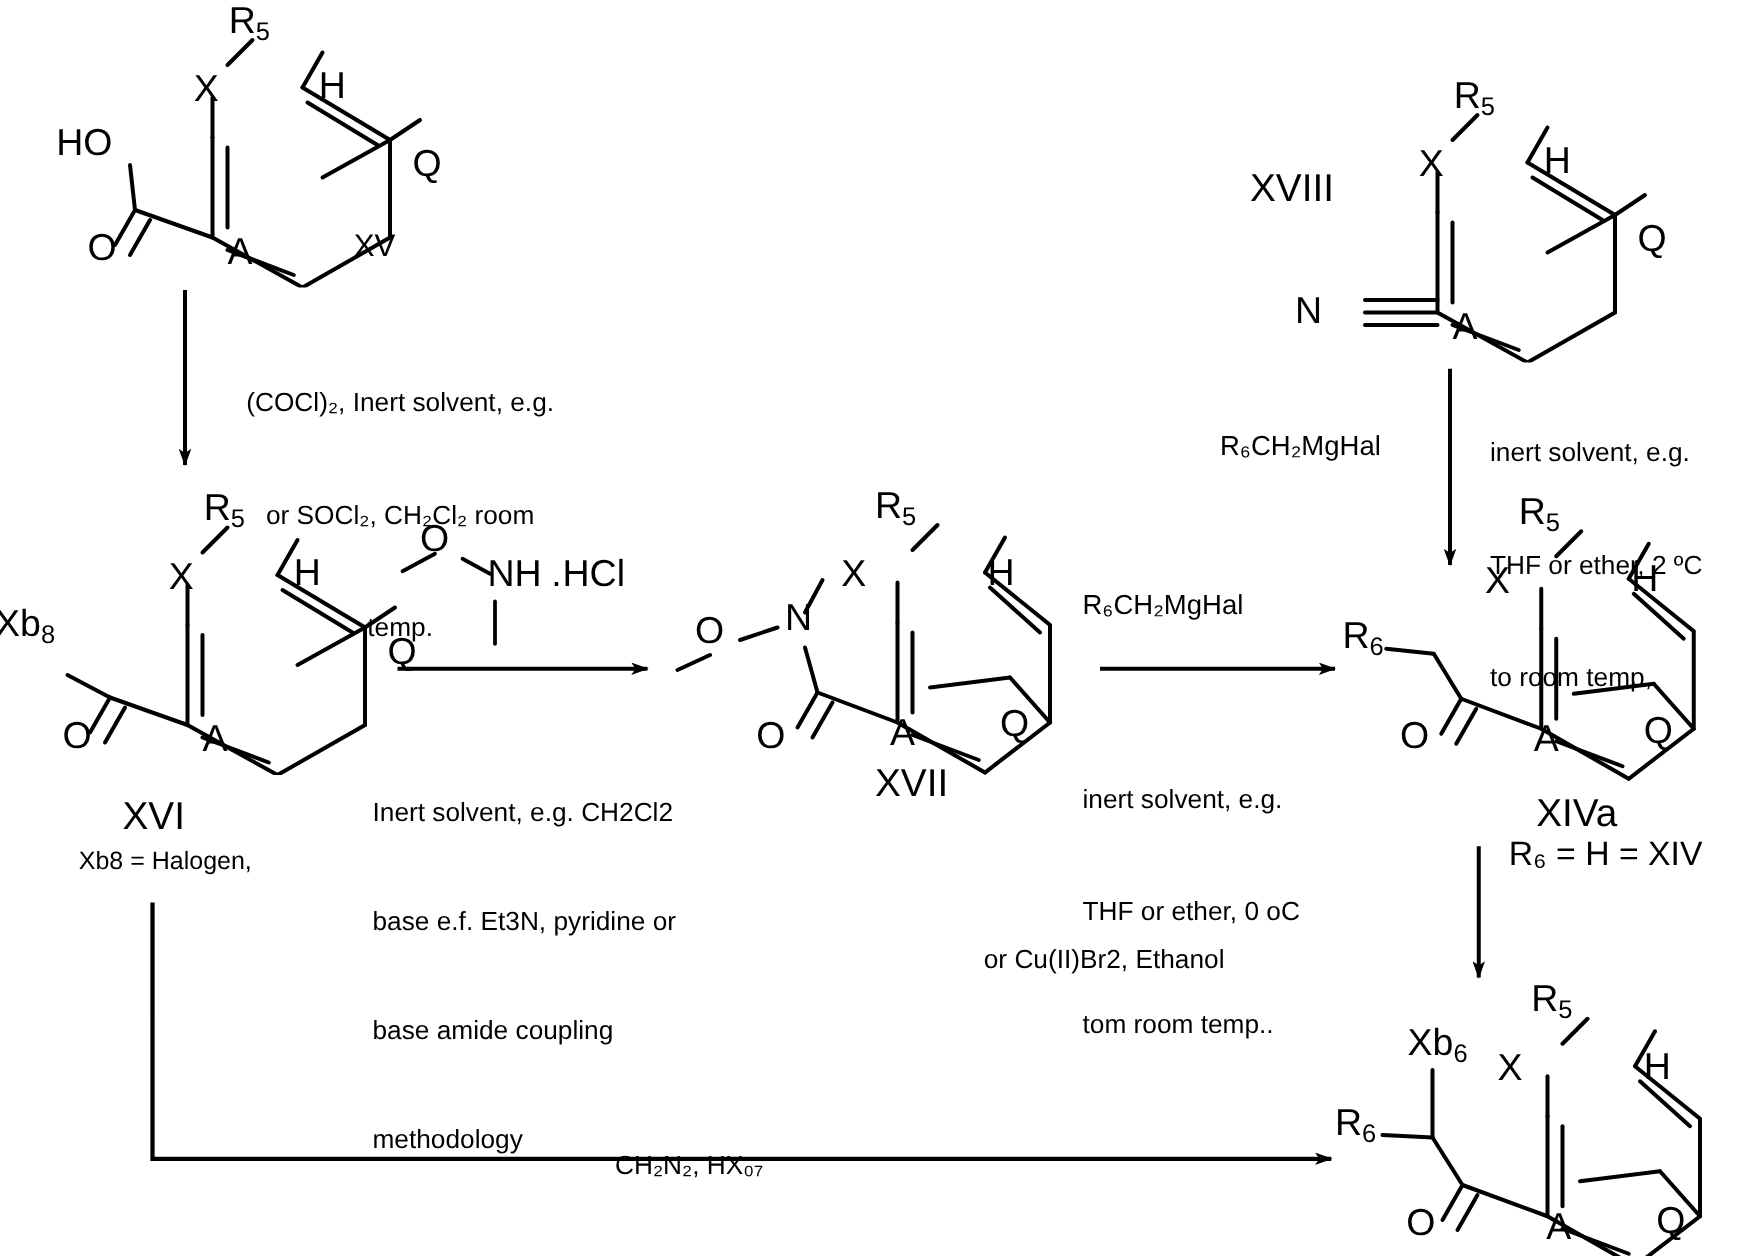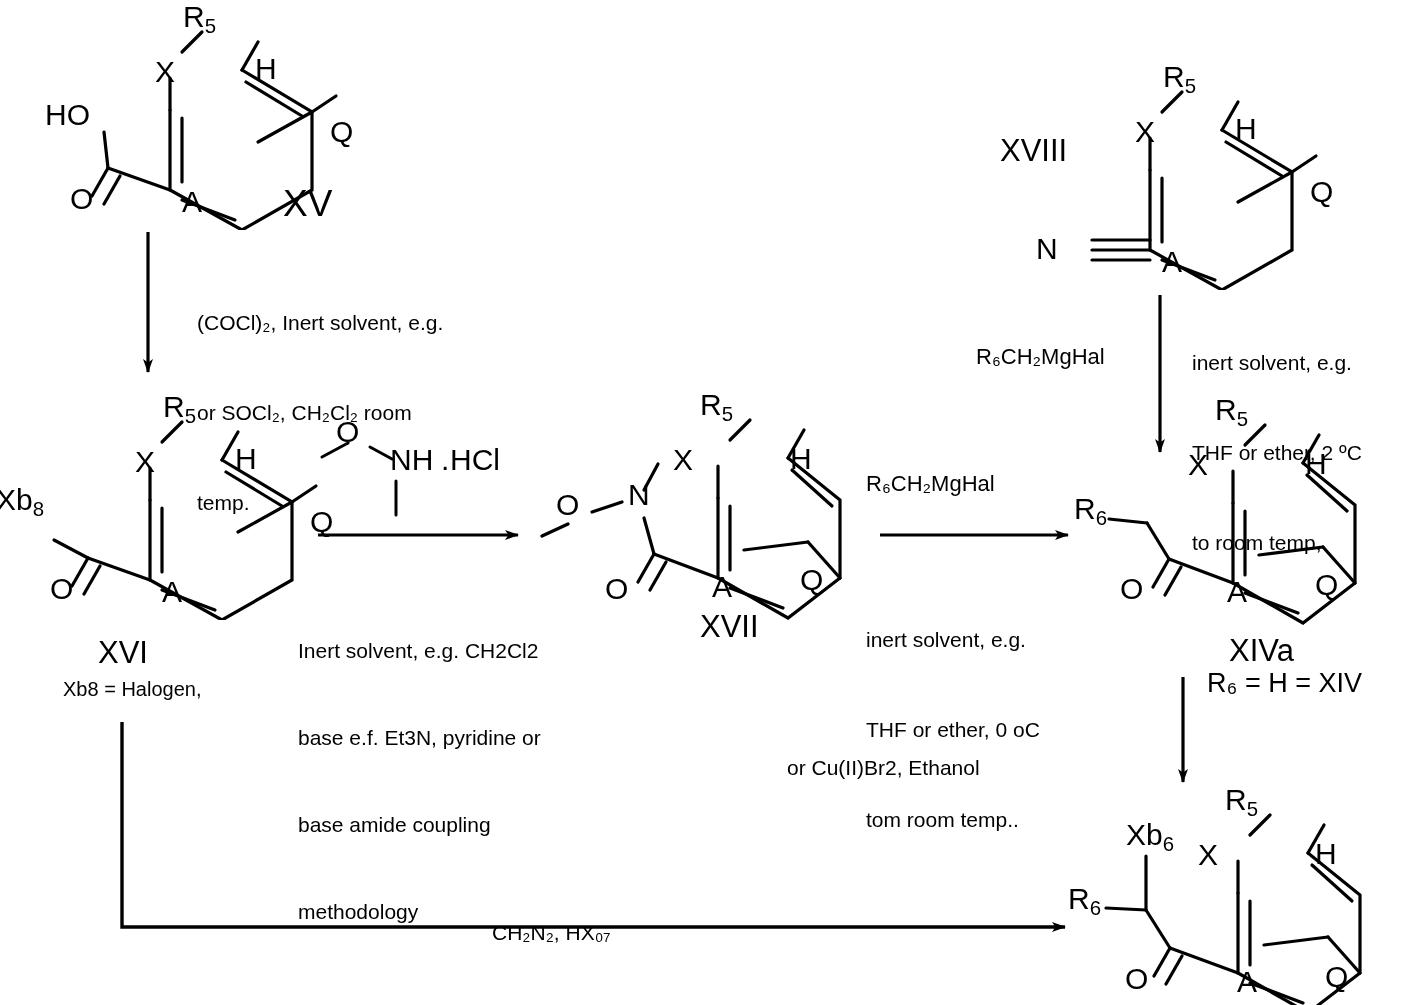--- a/index.html
+++ b/index.html
@@ -108,23 +108,23 @@
       <line x1="78" y1="168" x2="74" y2="132"></line>
     </g>
   </svg>
   <div class="label" style="left:45px; top:98px; font-size:30px;">HO</div>
   <div class="label" style="left:70px; top:182px; font-size:30px;">O</div>
   <div class="label" style="left:155px; top:55px; font-size:30px;">X</div>
   <div class="label" style="left:183px; top:0px; font-size:30px;">R<sub>5</sub></div>
   <div class="label" style="left:255px; top:52px; font-size:30px;">H</div>
   <div class="label" style="left:330px; top:115px; font-size:30px;">Q</div>
   <div class="label" style="left:182px; top:185px; font-size:30px;">A</div>
-  <div class="label" style="left:283px; top:183px; font-size:37px;">XV</div>
-
-  <div class="txtblock" style="left:197px; top:248px; line-height:30px;">
+  <div class="label" style="left:283px; top:183px; font-size:25px;">XV</div>
+
+  <div class="txtblock" style="left:197px; top:248px; line-height:30px;text-align:center;">
     <div>(COCl)₂, Inert solvent, e.g.</div>
     <div>or SOCl₂, CH₂Cl₂ room</div>
     <div>temp.</div>
   </div>
 
   <svg class="struct" style="left:10px; top:390px;" width="320" height="230" viewBox="0 0 320 230">
     <g stroke="#000" stroke-width="3.2" fill="none" stroke-linecap="round">
       <polyline points="140,110 140,190 212,230 282,190 282,112 212,70"></polyline>
       <line x1="152" y1="118" x2="152" y2="182"></line>
       <line x1="152" y1="200" x2="205" y2="220"></line>

